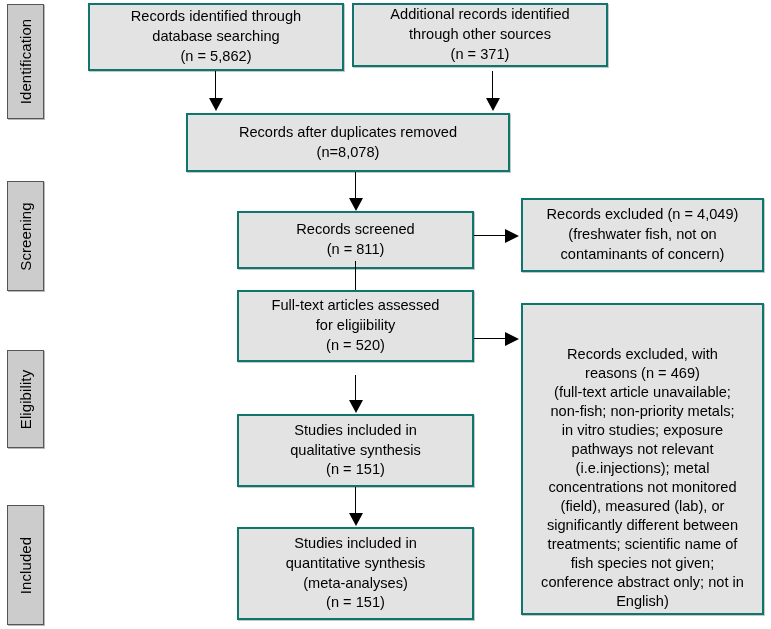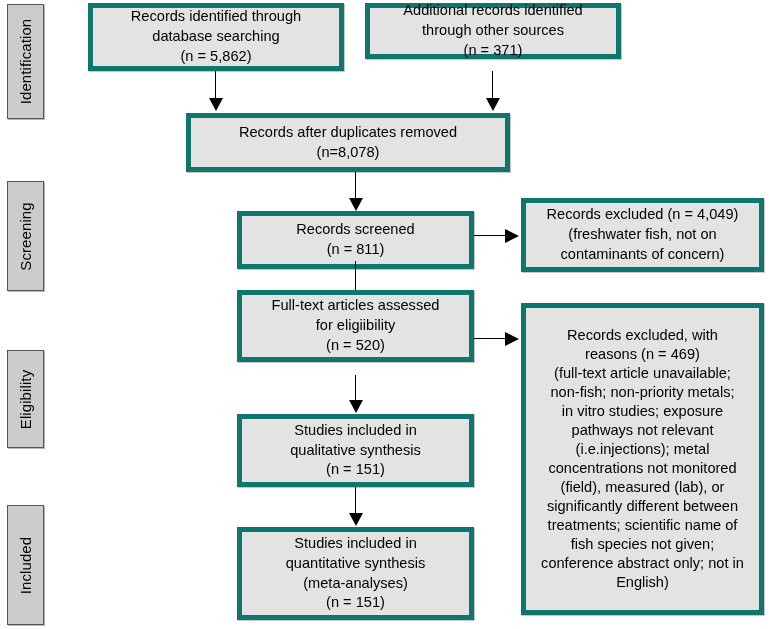--- a/index.html
+++ b/index.html
@@ -32,37 +32,37 @@
     white-space: nowrap;
     font-size: 15px;
     color: #000000;
     letter-spacing: 0.1px;
   }
 
   
   .flow-box {
     position: absolute;
     background: #e3e3e3;
-    border: 5px solid #0f766e;
+    border: 2px solid #0f766e;
     box-shadow: 1px 1px 0 rgba(0,0,0,0.22);
     box-sizing: border-box;
     display: flex;
     align-items: center;
     justify-content: center;
     text-align: center;
     color: #000000;
     font-size: 14.6px;
     line-height: 1.36;
     padding: 2px 6px;
   }
   .flow-box .txt {
     width: 100%;
     white-space: pre-line;
   }
-  .flow-box.tight { line-height: 1.30; }
+  .flow-box.tight { line-height: 1.30; align-items: flex-end; }
   .italic { }
 
   
   .vline {
     position: absolute;
     width: 0;
     border-left: 1.6px solid #000000;
   }
   .hline {
     position: absolute;
@@ -102,21 +102,21 @@
   </div>
 
   <div class="stage-box" style="left:7px; top:505px; width:37px; height:120px;">
     <span class="stage-label">Included</span>
   </div>
 
   <div class="flow-box" style="left:88px; top:3px; width:256px; height:68px;">
     <span class="txt"><span>Records identified through</span><br><span>database searching</span><br><span>(n = 5,862)</span></span>
   </div>
 
-  <div class="flow-box" style="left:365px; top:3px; width:256px; height:56px;">
+  <div class="flow-box" style="left:352px; top:3px; width:256px; height:64px;">
     <span class="txt"><span>Additional records identified</span><br><span>through other sources</span><br><span>(n = 371)</span></span>
   </div>
 
   <div class="vline" style="left:215px; top:71px; height:28px;"></div>
   <div class="arrow-down" style="left:209px; top:98px;"></div>
 
   <div class="vline" style="left:492px; top:71px; height:28px;"></div>
   <div class="arrow-down" style="left:486px; top:98px;"></div>
 
   <div class="flow-box" style="left:186px; top:113px; width:324px; height:59px;">

